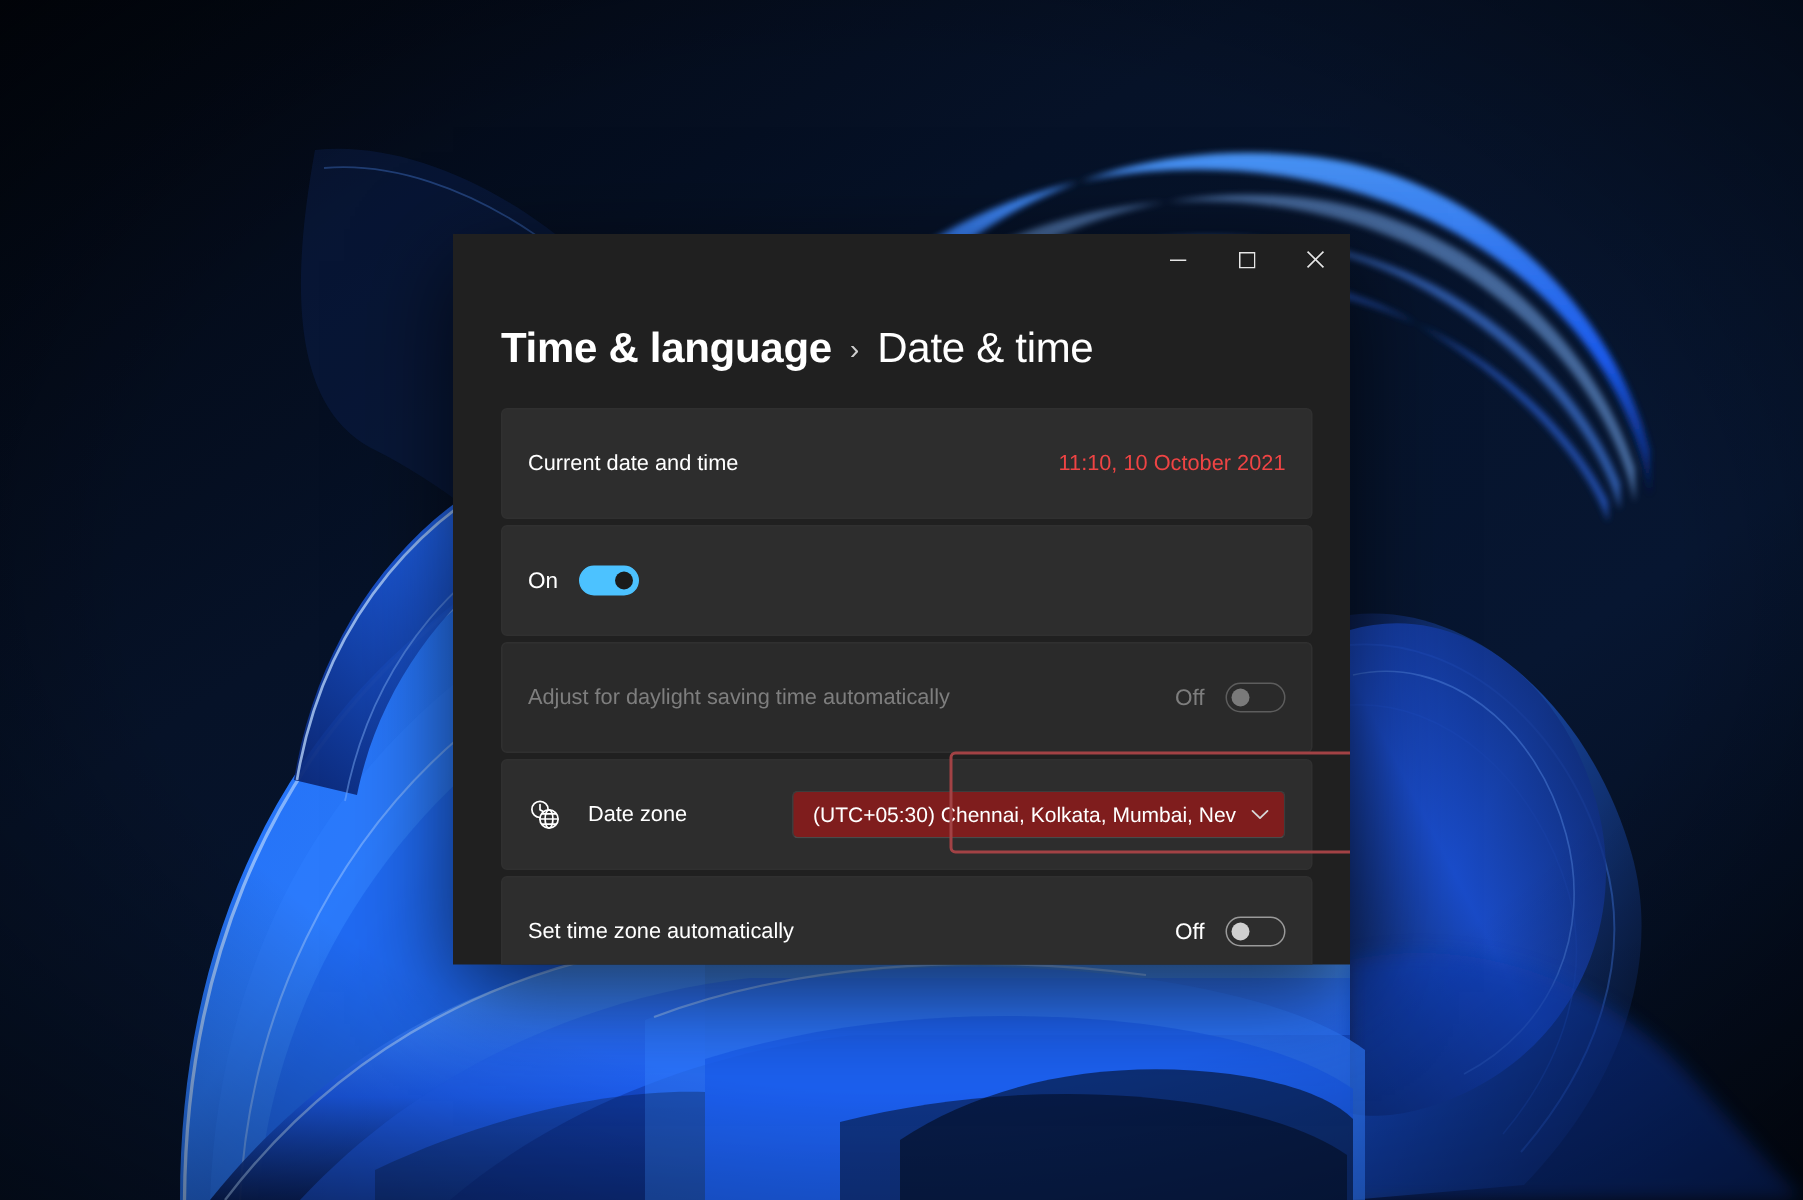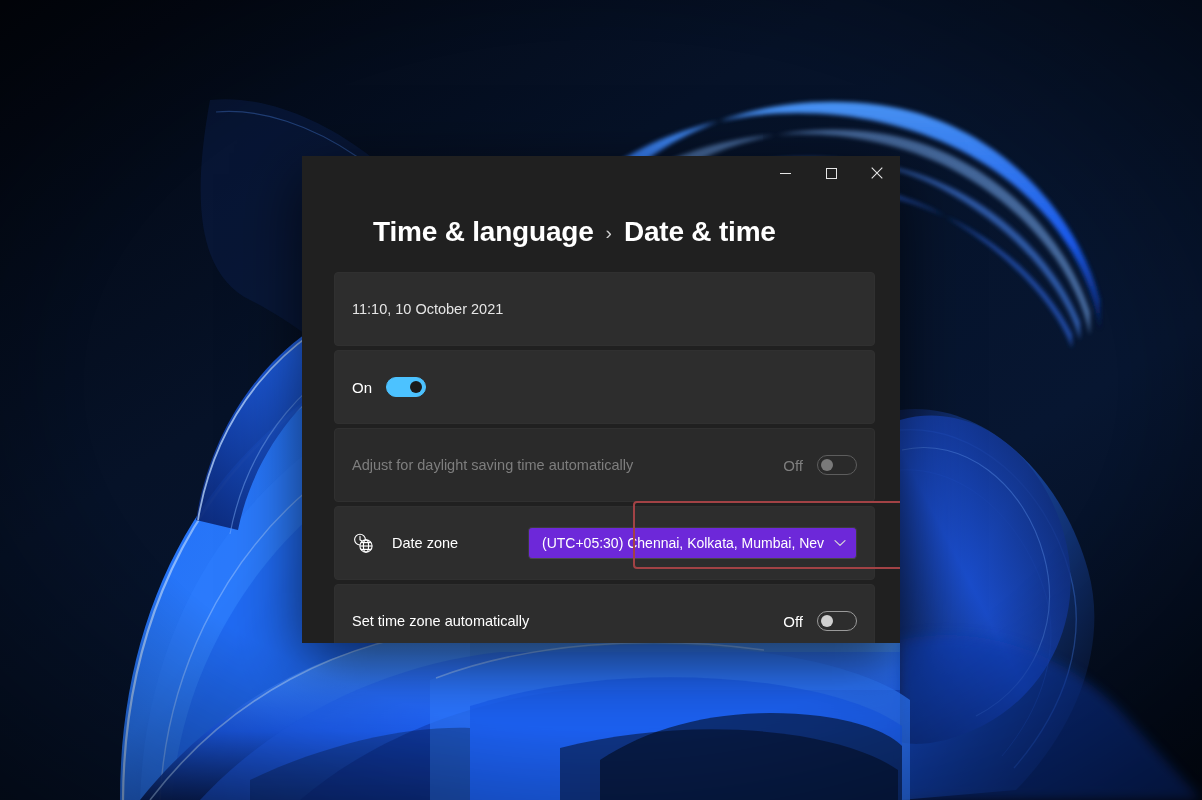--- a/index.html
+++ b/index.html
@@ -50,31 +50,30 @@
     align-items: baseline;
     gap: 12px;
     color: #ffffff;
   }
   #breadcrumb .crumb-parent {
     font-size: 28px;
     font-weight: 600;
     color: #ffffff;
     letter-spacing: -0.2px;
     cursor: pointer;
-    margin-left: 39px;
   }
   #breadcrumb .crumb-sep {
     font-size: 19px;
     color: #cfcfcf;
     position: relative;
     top: -2px;
   }
   #breadcrumb .crumb-current {
     font-size: 28px;
-    font-weight: 700;
+    font-weight: 400;
     color: #ffffff;
     letter-spacing: -0.2px;
   }
 
   #settings-list {
     margin: 24px 25px 0 32px;
     display: flex;
     flex-direction: column;
     gap: 4px;
   }
@@ -106,21 +105,21 @@
   .card.dimmed .card-label { color: #7e7e7e; }
 
   .card-right {
     display: flex;
     align-items: center;
     gap: 14px;
     flex: 0 0 auto;
   }
   .value-text {
     font-size: 14.5px;
-    color: #e5e5e5;
+    color: #ef4444;
   }
   .state-text {
     font-size: 15px;
     color: #ffffff;
   }
   .card.dimmed .state-text { color: #7e7e7e; }
 
   
   .toggle {
     width: 40px; height: 20px;
@@ -158,21 +157,21 @@
   }
   .toggle.off.disabled .knob { background: #7a7a7a; }
 
   
   .tz-icon { width: 22px; height: 22px; flex: 0 0 auto; color: #ffffff; }
   .tz-icon svg { display: block; }
 
   
   .dropdown {
     width: 329px; height: 32px;
-    background: #6d28d9;
+    background: #7f1d1d;
     border: 1px solid #3c3c3c;
     border-bottom-color: #4a4a4a;
     border-radius: 4px;
     display: flex;
     align-items: center;
     padding: 0 10px 0 13px;
     cursor: pointer;
   }
   .dropdown .dd-text {
     flex: 1 1 auto;
@@ -346,20 +345,23 @@
 
     <div id="breadcrumb">
       <span class="crumb-parent">Time &amp; language</span>
       <span class="crumb-sep">›</span>
       <span class="crumb-current">Date &amp; time</span>
     </div>
 
     <div id="settings-list">
 
       <div class="card">
+        <div class="card-left">
+          <span class="card-label">Current date and time</span>
+        </div>
         <div class="card-right">
           <span class="value-text">11:10, 10 October 2021</span>
         </div>
       </div>
 
       <div class="card">
         <div class="card-right">
           <span class="state-text">On</span>
           <span class="toggle on">
             <span class="knob"></span>

